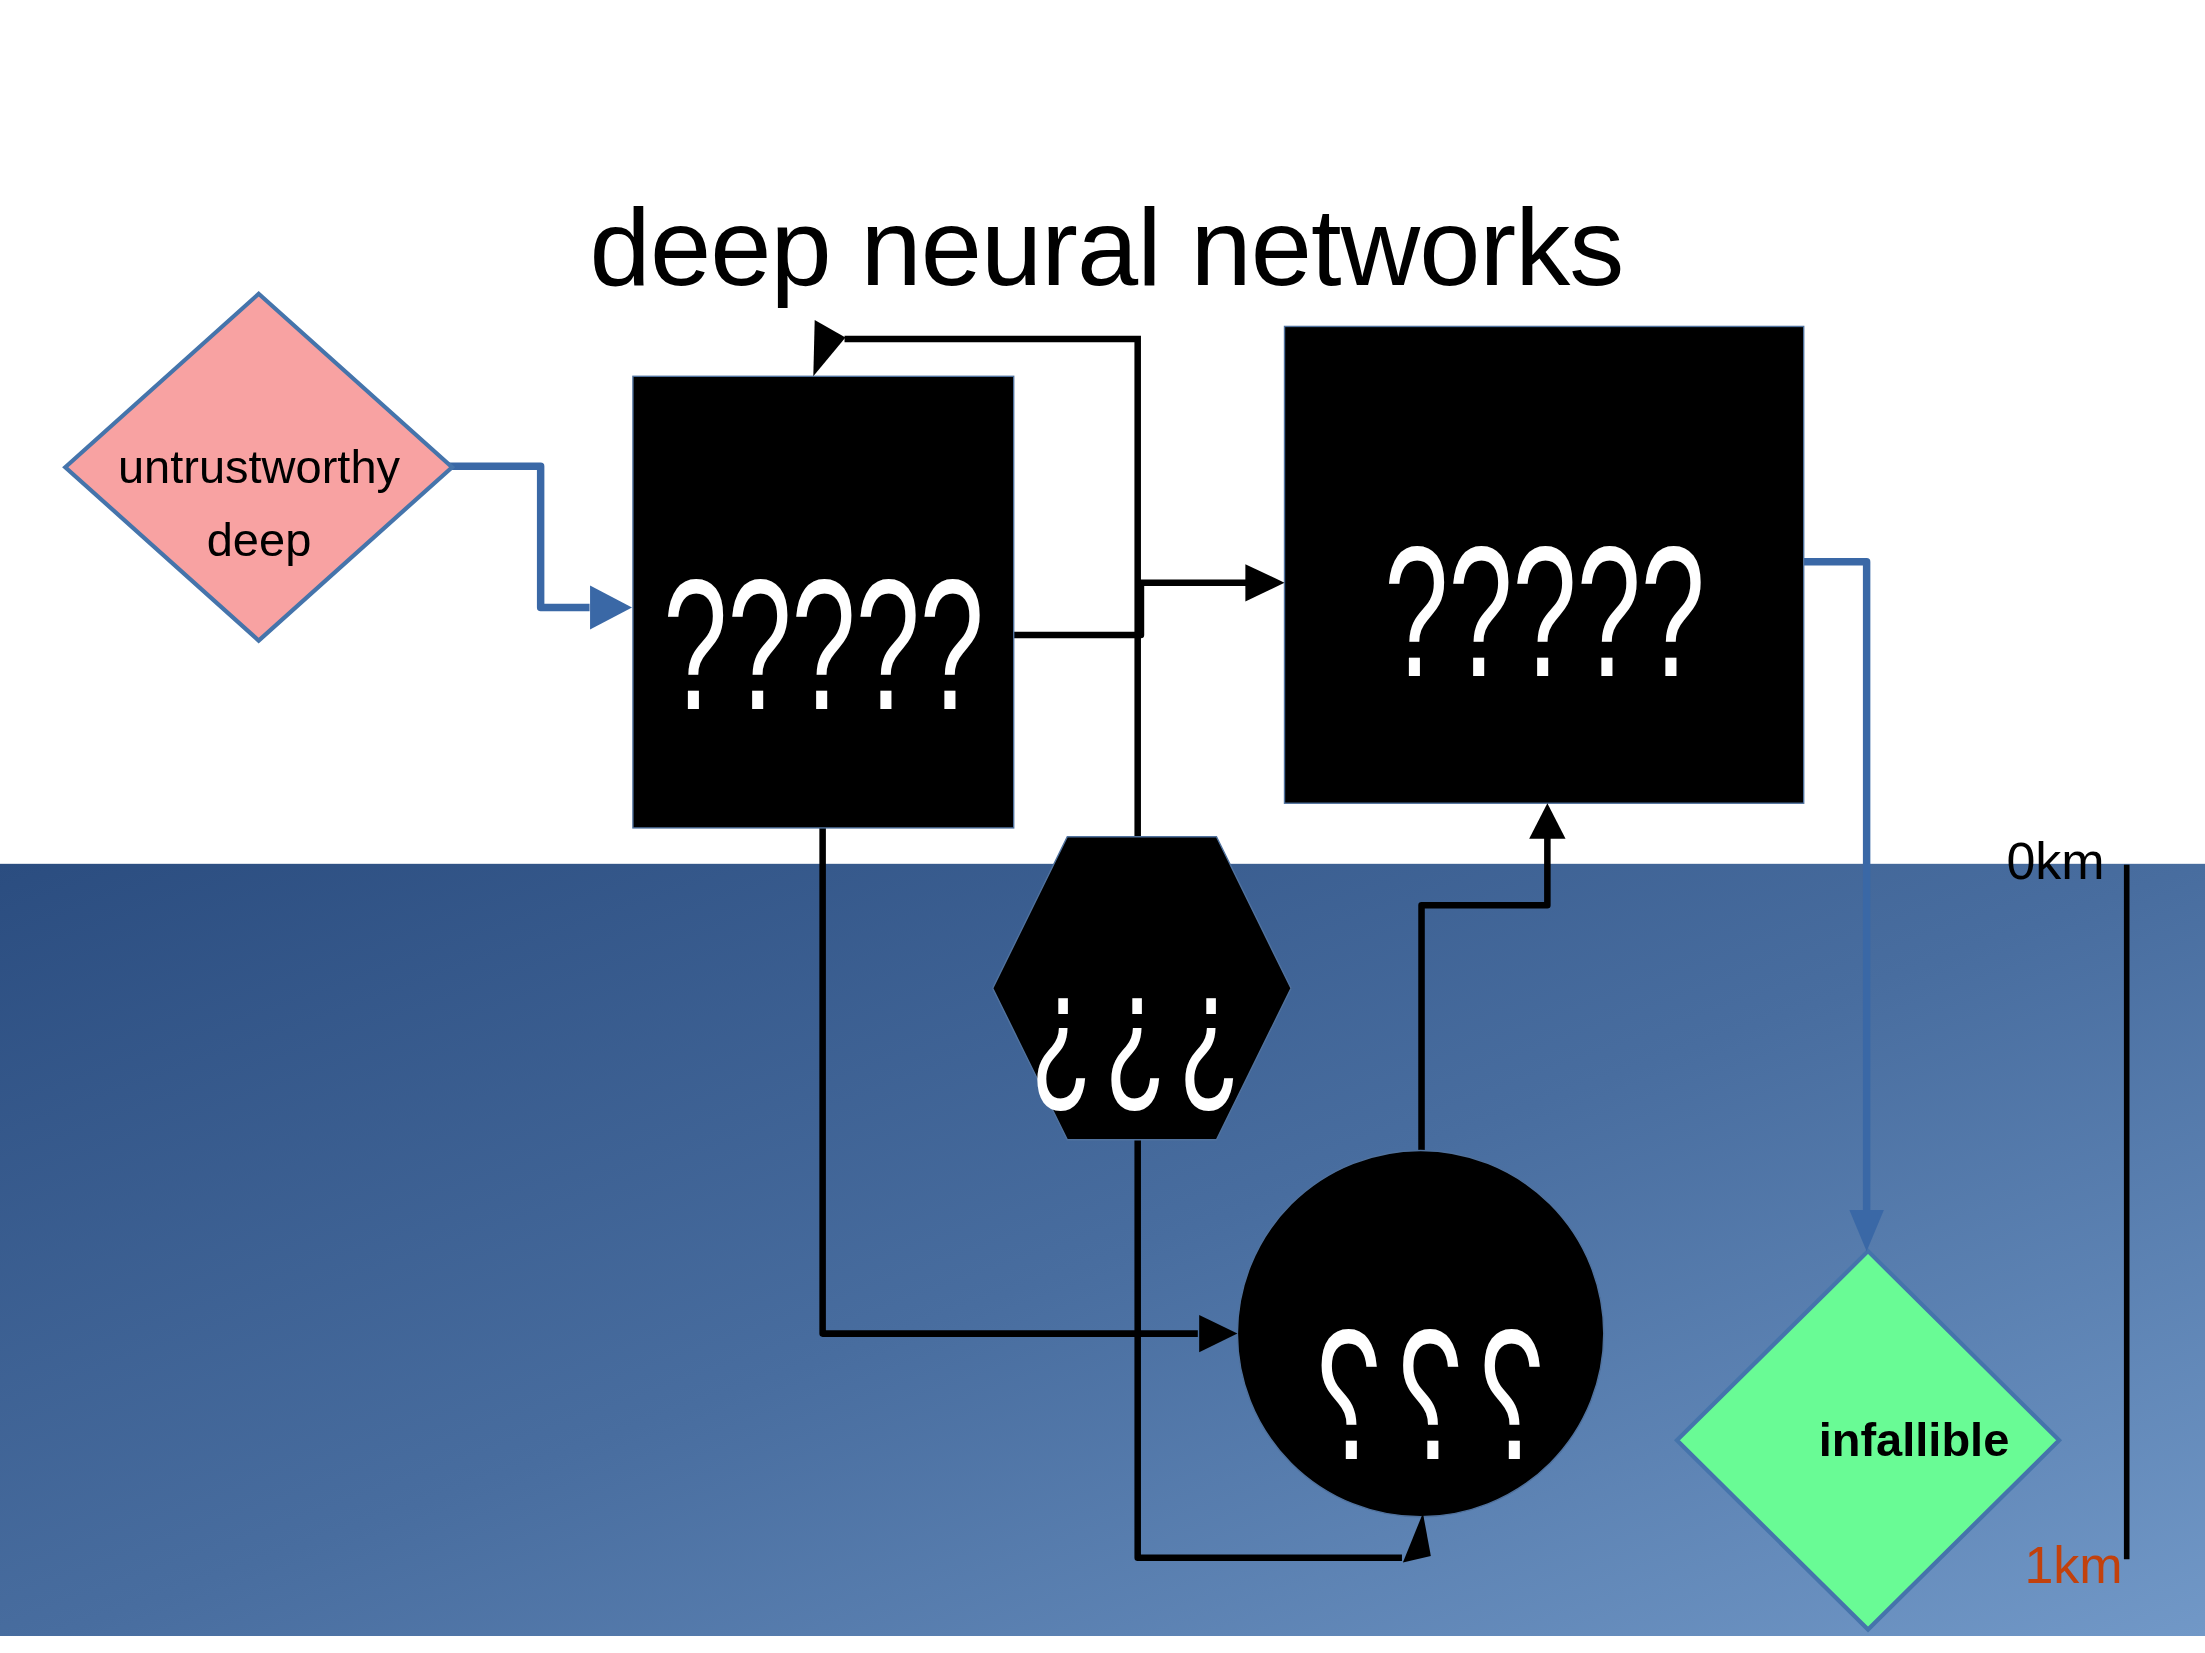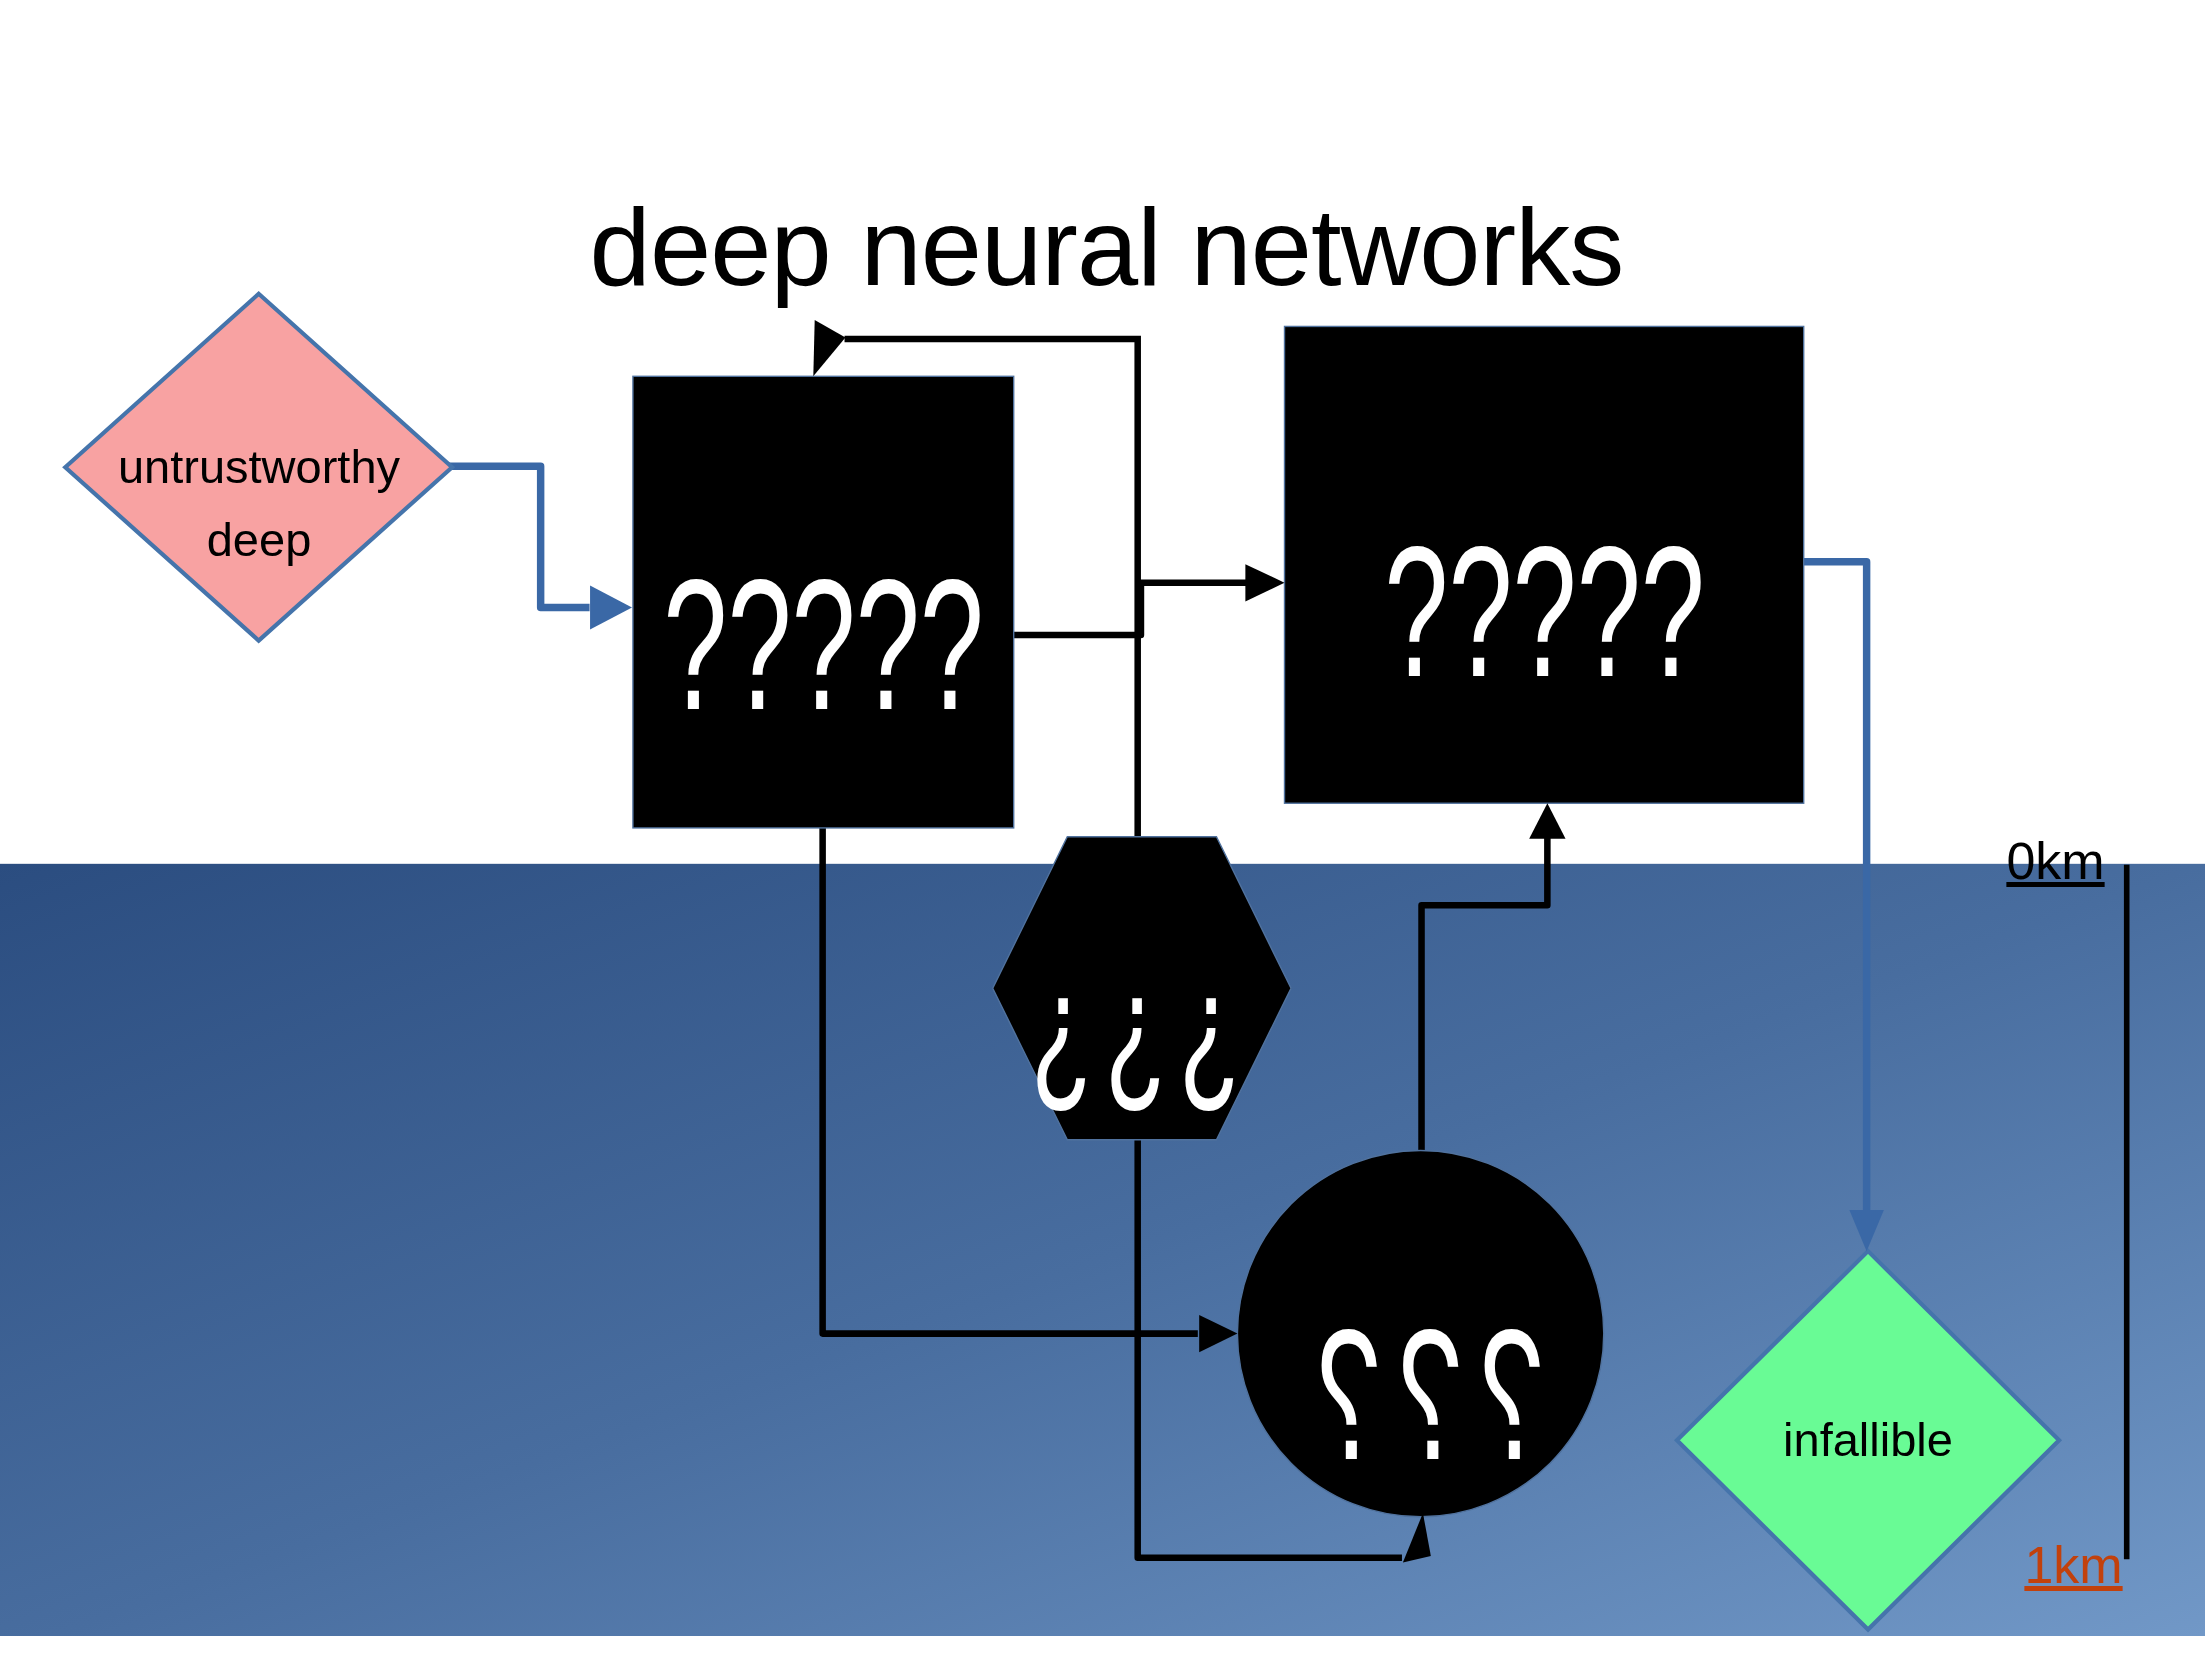--- a/index.html
+++ b/index.html
@@ -26,22 +26,22 @@
   .glyph-b2{left:1285px;top:504px;width:519px;height:214px;font-size:186px;}
   .glyph-hex{left:993px;top:937px;width:298px;height:182px;font-size:161px;letter-spacing:21px;}
   .glyph-circ{left:1238px;top:1287px;width:368px;height:214px;font-size:186px;letter-spacing:28px;}
   .cond{display:inline-block;transform:scaleX(0.62);}
   .cond-mirror{display:inline-block;transform:scale(-0.62,1);}
   .dlabel{
     position:absolute;text-align:center;
     font-size:47px;line-height:1.55;color:#000;
   }
   .dlabel.input{left:96px;top:431px;width:326px;}
-  .dlabel.output{left:1705px;top:1404px;width:326px;}
-  .scale-label{position:absolute;width:121px;text-align:center;font-size:52px;white-space:nowrap;text-decoration:underline;}
+  .dlabel.output{left:1751px;top:1404px;width:326px;font-weight:bold;}
+  .scale-label{position:absolute;width:121px;text-align:center;font-size:52px;white-space:nowrap;}
   .scale-top{left:1995px;top:831px;color:#000000;}
   .scale-bottom{left:2013px;top:1535px;color:#c2410c;}
 </style>
 </head>
 <body>
 
 <div class="canvas">
 
   <svg class="diagram layer" viewBox="0 0 4731 3548" width="2205" height="1654">
     <defs>

